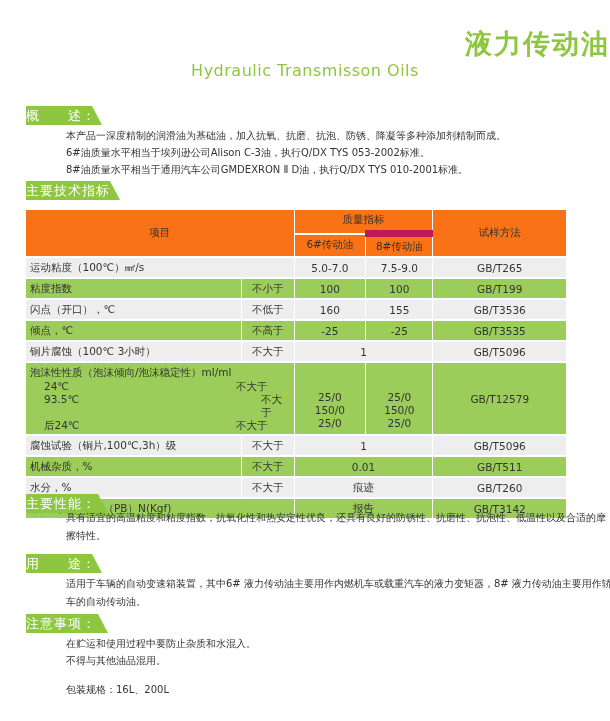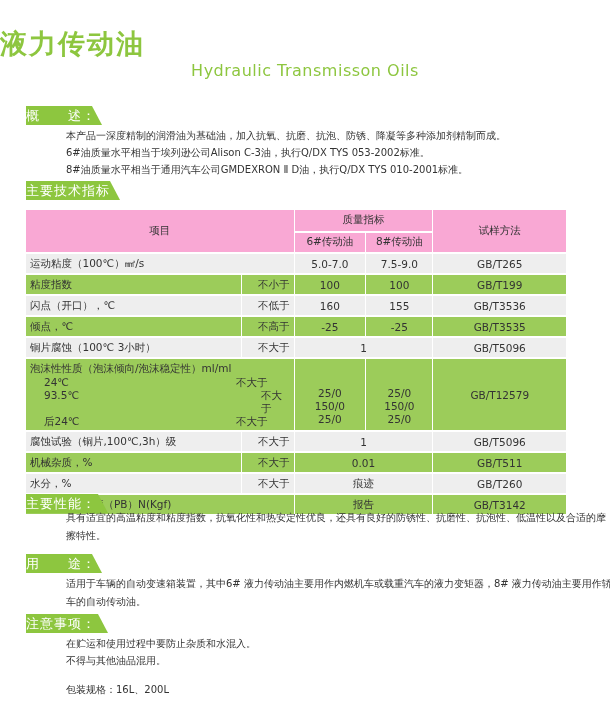--- a/index.html
+++ b/index.html
@@ -1,33 +1,33 @@
 <!DOCTYPE html>
 <html><head>
 <meta charset="utf-8">
 <style>
   html, body { margin:0; padding:0; background:#ffffff; }
   body { width:610px; height:721px; position:relative; overflow:hidden;
          font-family:"DejaVu Sans", "Liberation Sans", sans-serif; color:#333; }
-  .title-cn { position:absolute; left:0; width:610px; top:26px; text-align:left;
+  .title-cn { position:absolute; left:0; width:610px; top:26px; text-align:right;
               font-size:27px; font-weight:bold; color:#8dc63f; letter-spacing:2px; }
   .title-en { position:absolute; left:0; width:610px; top:61px; text-align:center;
               font-size:16px; color:#8dc63f; letter-spacing:0.5px; }
   .sec { position:absolute; left:26px; height:19px; line-height:19px; color:#fff;
          font-size:13px; background:#8dc63f;
          clip-path: polygon(0 0, calc(100% - 10px) 0, 100% 100%, 0 100%); letter-spacing:1px; }
   .txt { position:absolute; left:26px; font-size:10px; line-height:17px; color:#333; width:548px;margin-left:40px; }
   table.spec { position:absolute; left:26px; top:210px; width:541px; border-collapse:collapse;
                font-size:10.5px; color:#333; }
   table.spec td { padding:0 4px; height:19px; border-right:1px solid #fff; border-bottom:2px solid #fff; }
-  table.spec tr.hdr td { background:#f9a8d4; text-align:center; }
+  table.spec tr.hdr td { background:#f97316; text-align:center; }
   tr.g td { background:#9ccc5a; }
   tr.w td { background:#eeeeee; }
   td.c { text-align:center; }
-  td.cond { text-align:right; }
+  td.cond { text-align:center; }
   .foam-lines div { line-height:13px; }
 </style>
 </head>
 <body>
 
 <div class="title-cn">液力传动油</div>
 <div class="title-en">Hydraulic Transmisson Oils</div>
 
 <div class="sec" style="top:106px; width:76px;">概　　述：</div>
 <div class="txt" style="top:127px;">
@@ -47,21 +47,21 @@
       <col style="width:140px">
   </colgroup>
   <tbody>
       <tr class="hdr">
     <td colspan="2" rowspan="2" style="height:42px;margin-top:28px;">项目</td>
     <td colspan="2" style="height:20px;">质量指标</td>
     <td rowspan="2">试样方法</td>
   </tr>
   <tr class="hdr">
     <td style="border-top:1px solid #fff;margin-top:41px;">6#传动油</td>
-    <td style="border-top:1px solid #be185d;">8#传动油</td>
+    <td style="border-top:7px solid #be185d;">8#传动油</td>
   </tr>
 
   <tr class="w">
     <td colspan="2">运动粘度（100℃）㎟/s</td>
     <td class="c">5.0-7.0</td>
     <td class="c">7.5-9.0</td>
     <td class="c">GB/T265</td>
   </tr>
   <tr class="g">
     <td>粘度指数</td>

